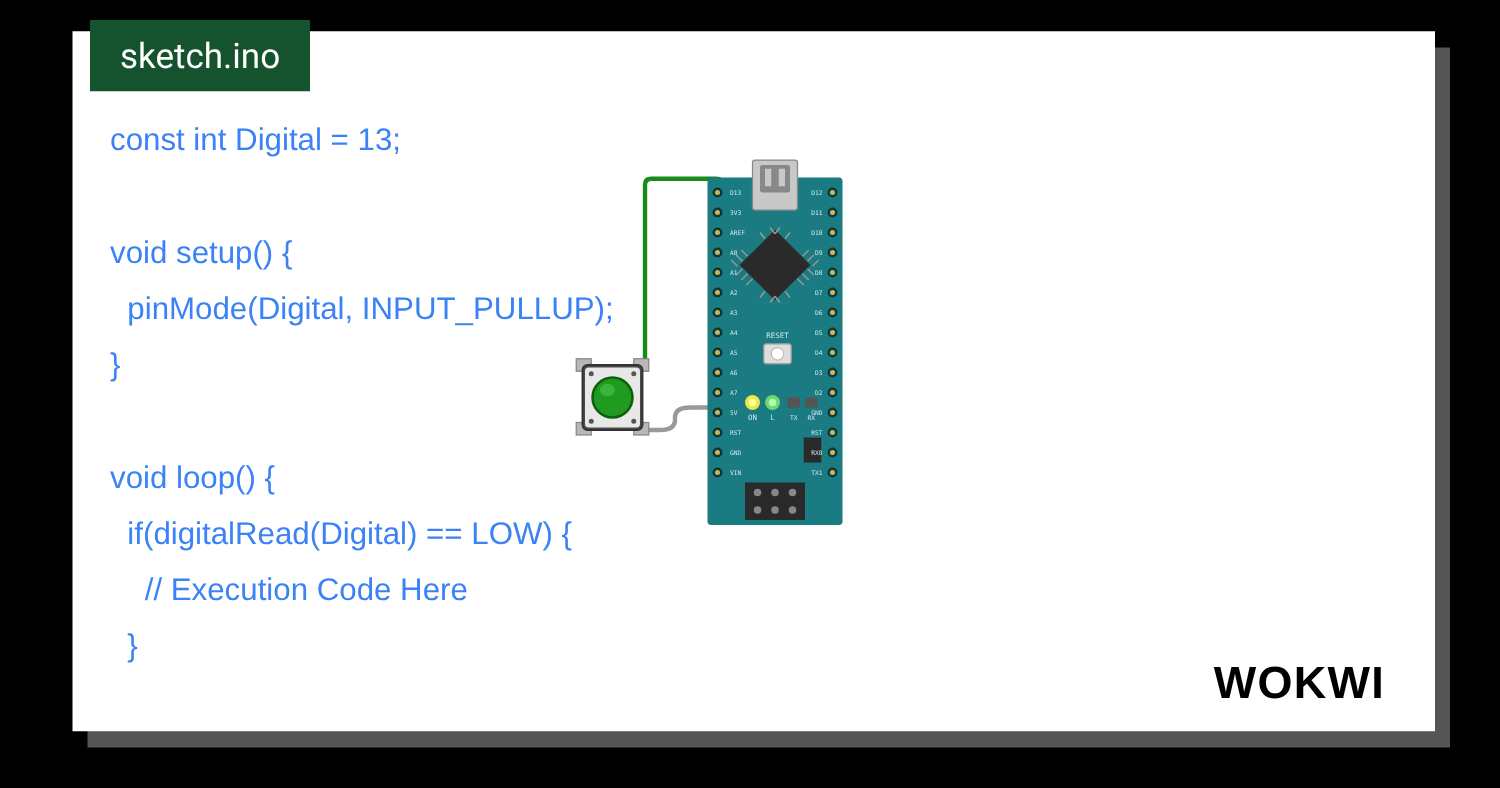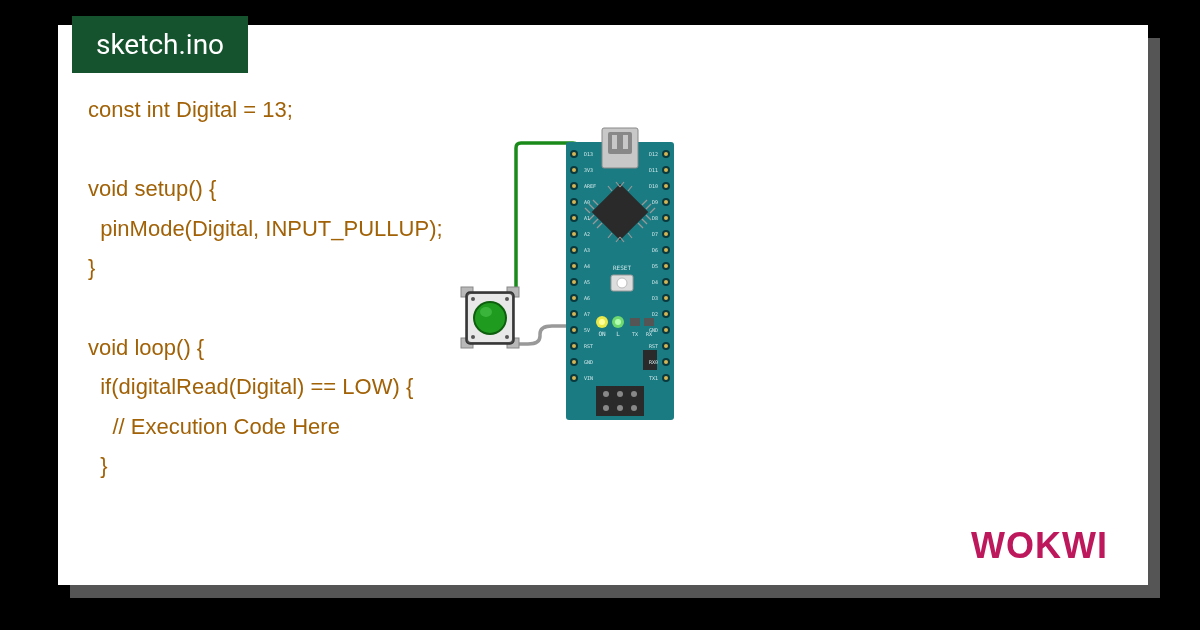--- a/index.html
+++ b/index.html
@@ -37,40 +37,40 @@
     padding: 12px 24px;
     font-size: 28px;
     font-weight: 400;
     z-index: 10;
   }
   .code-area {
     position: absolute;
     left: 30px;
     top: 65px;
     font-family: "Segoe UI", -apple-system, sans-serif;
-    font-size: 22px;
+    font-size: 25px;
     line-height: 1.8;
-    color: #a16207;
+    color: #3b82f6;
     font-weight: 400;
     white-space: pre;
   }
   .board-area {
     position: absolute;
     left: 400px;
     top: 95px;
     width: 340px;
     height: 320px;
   }
   .logo {
     position: absolute;
     right: 40px;
     bottom: 18px;
     font-size: 36px;
     font-weight: 600;
-    color: #be185d;
+    color: #000000;
     letter-spacing: 1px;
     font-family: "Comic Sans MS", cursive, sans-serif;
   }
 </style>
 </head>
 <body>
 
 <div class="card-shadow"></div>
 
 <div class="tab">

